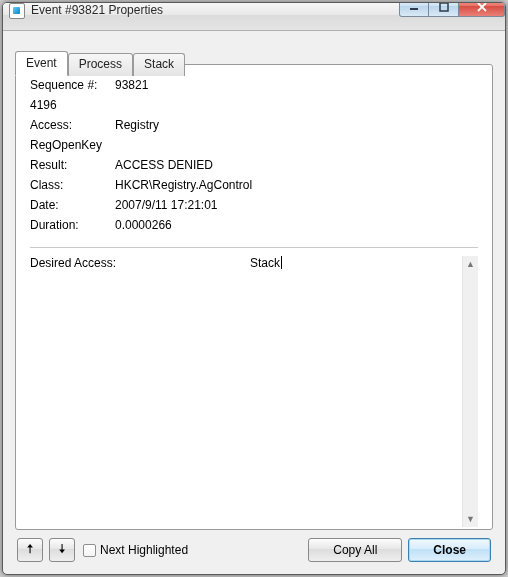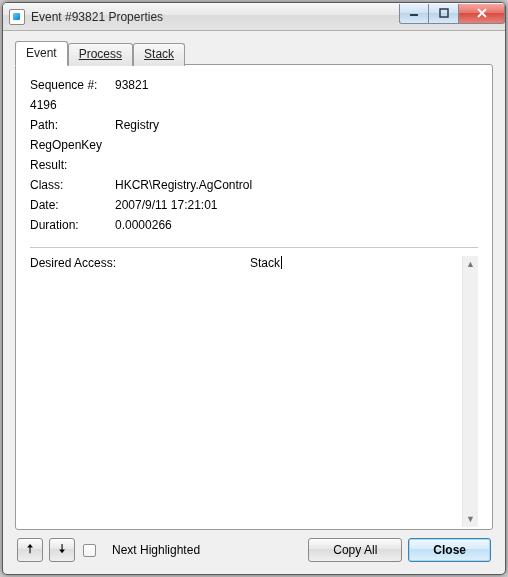--- a/index.html
+++ b/index.html
@@ -23,21 +23,21 @@
     box-shadow: 0 0 6px rgba(0,0,0,0.5);
     display: flex;
     flex-direction: column;
     overflow: hidden;
   }
   .titlebar {
     height: 28px;
     background: linear-gradient(to bottom, #f7f7f7 0%, #e8e8e8 45%, #dcdcdc 46%, #e4e4e4 100%);
     border-bottom: 1px solid #b0b0b0;
     display: flex;
-    align-items: center;
+    align-items: flex-start;
     padding: 0 0 0 6px;
   }
   .titlebar-icon {
     width: 16px;
     height: 16px;
     background: #fff;
     border: 1px solid #888;
     border-radius: 2px;
     margin-right: 6px;
     position: relative;
@@ -83,21 +83,21 @@
   .tb-btn svg { display:block; }
   .client {
     flex:1;
     padding: 10px 12px 10px 12px;
     display:flex;
     flex-direction:column;
   }
   .tabstrip {
     display:flex;
     position:relative;
-    top:2px;
+    top:12px;
     z-index:2;
   }
   .tab {
     padding: 3px 10px 4px 10px;
     border:1px solid #9a9a9a;
     border-bottom:none;
     background: linear-gradient(to bottom,#fdfdfd,#ececec);
     border-radius: 3px 3px 0 0;
     margin-right: 0px;
     color:#222;
@@ -108,21 +108,20 @@
     background:#ffffff;
     border-bottom:1px solid #fff;
     position:relative;
     top:0;
     padding-top:4px;
     padding-bottom:5px;
     margin-top:-2px;
   }
   .tab:not(.active){
     background: linear-gradient(to bottom,#f7f7f7,#e4e4e4);
-    text-decoration: underline;
   }
   .tabpage {
     flex:1;
     border:1px solid #9a9a9a;
     background:#ffffff;
     border-radius: 0 3px 3px 3px;
     padding: 12px 14px 2px 14px;
     display:flex;
     flex-direction:column;
     position:relative;
@@ -191,21 +190,21 @@
     border-radius:3px;
     background: linear-gradient(to bottom,#fdfdfd,#e7e7e7 45%,#dcdcdc 46%,#efefef);
     display:flex;
     align-items:center;
     justify-content:center;
     font-size:13px;
   }
   .chk {
     display:flex;
     align-items:center;
-    gap:16px;
+    gap:4px;
     margin-left:2px;
   }
   .chkbox {
     width:13px;
     height:13px;
     border:1px solid #8f8f8f;
     background:linear-gradient(to bottom,#fff,#f4f4f4);
     border-radius:2px;
   }
   .spacer { flex:1; }
@@ -264,28 +263,29 @@
     <div class="tabpage">
 
       <div class="kv-row">
         <div class="kv-label">Sequence #:</div>
         <div class="kv-value">93821</div>
       </div>
       <div class="kv-row">
         <div class="kv-value">4196</div>
       </div>
       <div class="kv-row">
-        <div class="kv-label">Path:</div>
+        <div class="kv-label">Access:</div>
         <div class="kv-value">Registry</div>
       </div>
       <div class="kv-row">
         <div class="kv-value">RegOpenKey</div>
       </div>
       <div class="kv-row">
         <div class="kv-label">Result:</div>
+        <div class="kv-value">ACCESS DENIED</div>
       </div>
       <div class="kv-row">
         <div class="kv-label">Class:</div>
         <div class="kv-value">HKCR\Registry.AgControl</div>
       </div>
       <div class="kv-row">
         <div class="kv-label">Date:</div>
         <div class="kv-value">2007/9/11 17:21:01</div>
       </div>
       <div class="kv-row">

